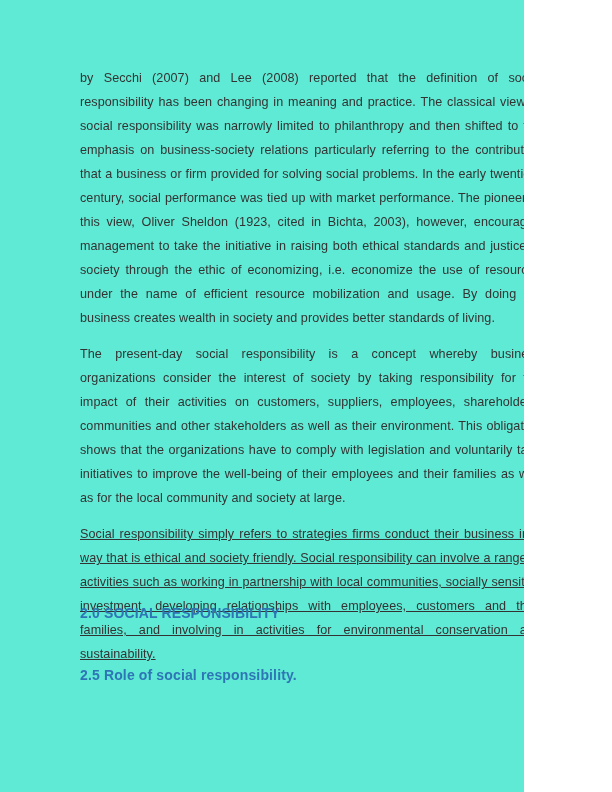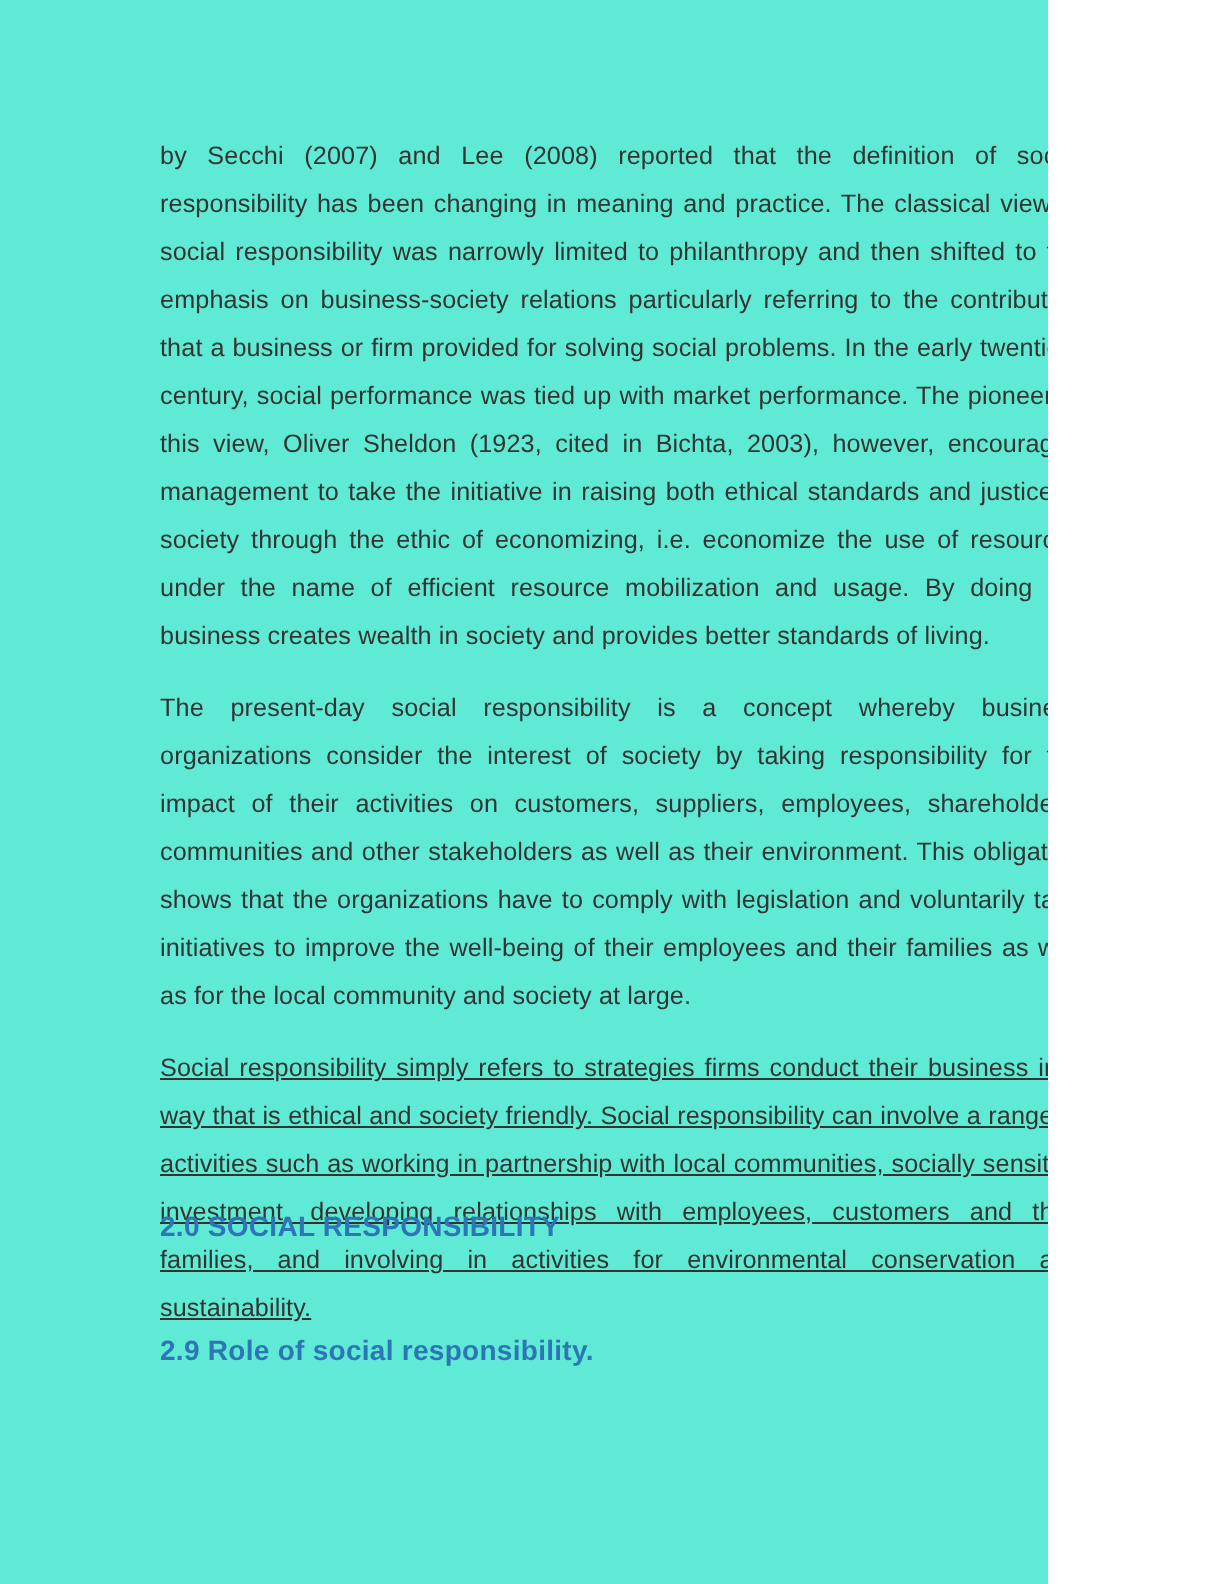--- a/index.html
+++ b/index.html
@@ -61,16 +61,16 @@
     <p class="para">by Secchi (2007) and Lee (2008) reported that the definition of social responsibility has been changing in meaning and practice. The classical view of social responsibility was narrowly limited to philanthropy and then shifted to the emphasis on business-society relations particularly referring to the contribution that a business or firm provided for solving social problems. In the early twentieth century, social performance was tied up with market performance. The pioneer of this view, Oliver Sheldon (1923, cited in Bichta, 2003), however, encouraged management to take the initiative in raising both ethical standards and justice in society through the ethic of economizing, i.e. economize the use of resources under the name of efficient resource mobilization and usage. By doing so, business creates wealth in society and provides better standards of living.</p>
     <p class="para">The present-day social responsibility is a concept whereby business organizations consider the interest of society by taking responsibility for the impact of their activities on customers, suppliers, employees, shareholders, communities and other stakeholders as well as their environment. This obligation shows that the organizations have to comply with legislation and voluntarily take initiatives to improve the well-being of their employees and their families as well as for the local community and society at large.</p>
     <p class="para">Social responsibility simply refers to strategies firms conduct their business in a way that is ethical and society friendly. Social responsibility can involve a range of activities such as working in partnership with local communities, socially sensitive investment, developing relationships with employees, customers and their families, and involving in activities for environmental conservation and sustainability.</p>
   </div>
 
   <div class="heading-block" id="heading-2-0">
     <h2 class="heading">2.0 SOCIAL RESPONSIBILITY</h2>
   </div>
 
   <div class="heading-block" id="heading-2-1">
-    <h3 class="heading">2.9 Role of social responsibility.</h3>
+    <h3 class="heading">2.5 Role of social responsibility.</h3>
   </div>
 
 </div>
 
 </body></html>

